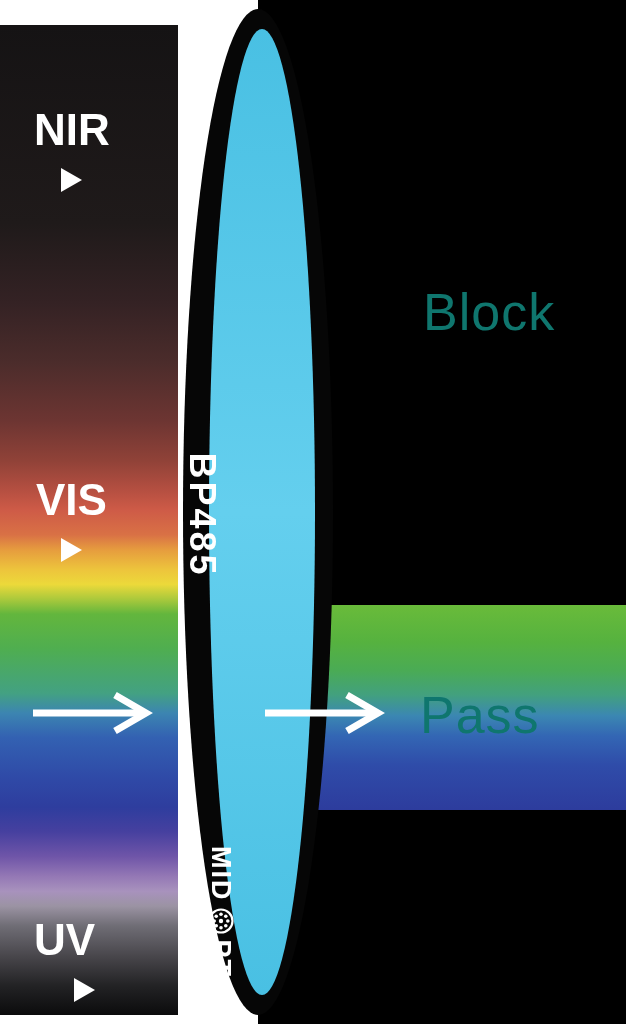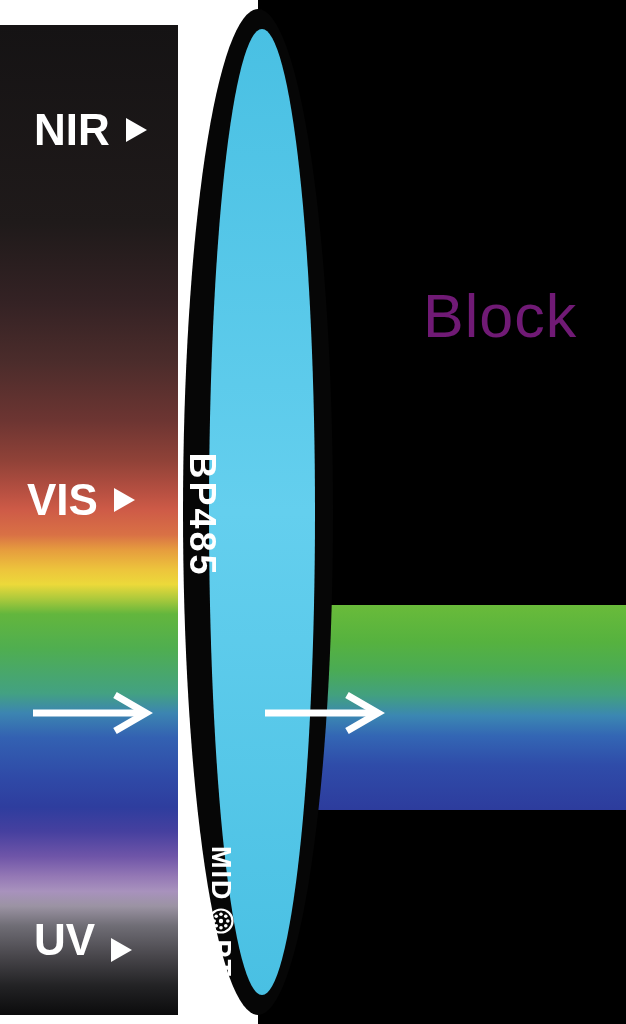--- a/index.html
+++ b/index.html
@@ -18,36 +18,36 @@
   }
   .pass-band {
     position:absolute; left:258px; top:605px; width:368px; height:205px;
     background:#3fa06a;
   }
   .lens-svg {
     position:absolute; left:180px; top:5px; width:156px; height:1014px;
   }
   .spec-label {
     position:absolute; display:flex; align-items:center; gap:16px;
-    color:#fff; font-weight:700; font-size:44px; line-height:1;
+    color:#fff; font-weight:700; font-size:44px; line-height:1;flex-direction:column;
   }
   .spec-label .tri {
     width:0; height:0;
     border-left:21px solid #fff;
     border-top:12px solid transparent;
     border-bottom:12px solid transparent;
   }
   .label-nir { left:34px; top:108px; }
-  .label-vis { left:27px; top:478px; }
+  .label-vis { left:36px; top:478px; }
   .label-uv  { left:34px; top:918px;align-items:flex-end; }
   .arrow { position:absolute; width:124px; height:44px; }
   .arrow-input { left:30px; top:691px; }
   .arrow-pass  { left:262px; top:691px; }
   .region-label {
-    position:absolute; color:#701a75; font-size:61px; font-weight:400;
+    position:absolute; color:#0f766e; font-size:52px; font-weight:400;
     letter-spacing:1px; line-height:1;
   }
   .label-block { left:423px; top:286px; }
   .label-pass  { left:420px; top:689px; }
   .lens-model {
     position:absolute; left:202px; top:515px;
     transform:translate(-50%,-50%) rotate(90deg);
     color:#fff; font-weight:700; font-size:36px; letter-spacing:3px;
     white-space:nowrap; line-height:1;
   }
@@ -100,20 +100,21 @@
     <line x1="3" y1="22" x2="112" y2="22" stroke-width="7" stroke="#ffffff"></line>
     <polyline points="85,4 116,22 85,40" fill="none" stroke-width="7" stroke="#ffffff"></polyline>
   </svg>
 
   <svg class="arrow arrow-pass" viewBox="0 0 124 44">
     <line x1="3" y1="22" x2="112" y2="22" stroke-width="7" stroke="#ffffff"></line>
     <polyline points="85,4 116,22 85,40" fill="none" stroke-width="7" stroke="#ffffff"></polyline>
   </svg>
 
   <div class="region-label label-block">Block</div>
+  <div class="region-label label-pass">Pass</div>
 
   <div class="lens-model">BP485</div>
 
   <div class="brand">
     <span>MID</span>
     <svg width="28" height="28" viewBox="0 0 28 28">
       <circle cx="14" cy="14" r="11.5" fill="none" stroke="#fff" stroke-width="2.2"></circle>
       <circle cx="14" cy="14" r="2.2" fill="#fff"></circle>
       <circle cx="20.8" cy="14" r="1.8" fill="#fff"></circle>
       <circle cx="18.8" cy="18.8" r="1.8" fill="#fff"></circle>

